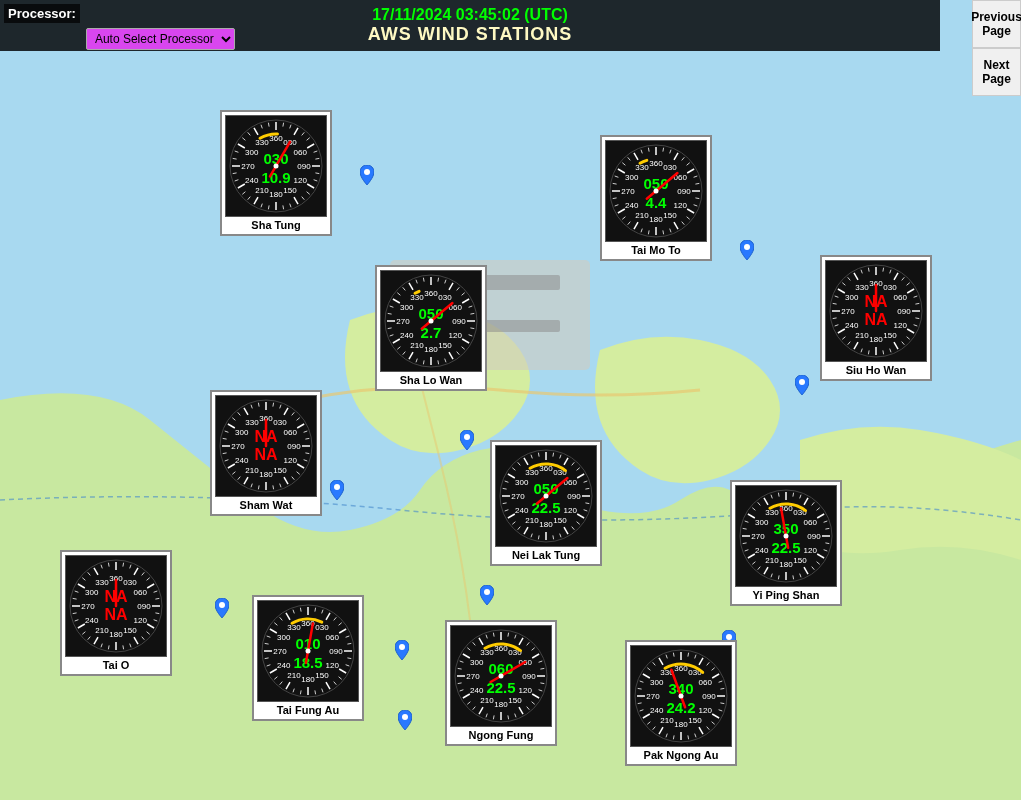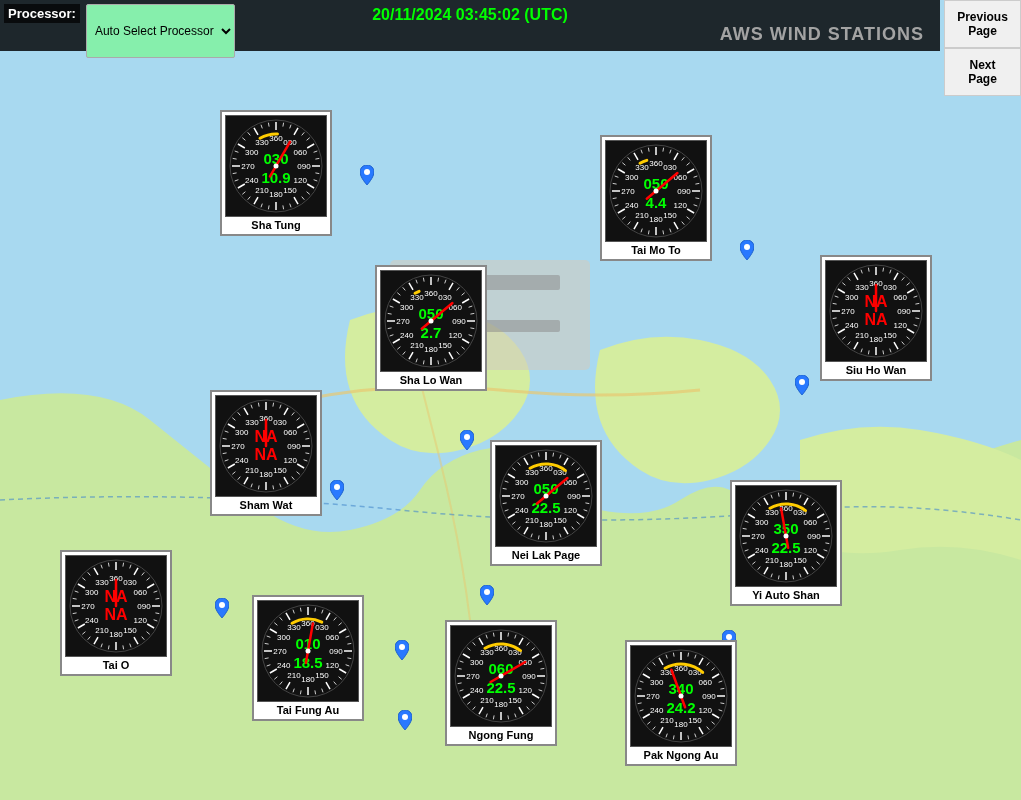--- a/index.html
+++ b/index.html
@@ -46,25 +46,24 @@
       text-align: center;
     }
 
     .datetime {
       color: #00ff00;
       font-size: 16px;
       font-weight: bold;
     }
 
     .title {
-      color: #a3a3a3;
+      color: #fef9c3;
       font-size: 18px;
       font-weight: bold;
       letter-spacing: 1px;
-      text-align: right;
     }
 
     
     #processor-bar {
       position: absolute;
       top: 4px;
       left: 4px;
       z-index: 200;
       display: flex;
       align-items: flex-start;
@@ -73,40 +72,41 @@
 
     .processor-label {
       color: #fff;
       font-size: 13px;
       font-weight: bold;
       background: rgba(0,0,0,0.7);
       padding: 2px 4px;
     }
 
     .processor-select {
-      background: #86efac;
+      background: #d946ef;
       border: 1px solid #aaa;
       font-size: 12px;
-      padding: 18px 4px;
+      padding: 2px 4px;
       cursor: pointer;
       border-radius: 2px;
+      margin-top: 24px;
     }
 
     
     #nav-buttons {
       position: absolute;
       top: 0;
       right: 0;
       z-index: 200;
       display: flex;
       flex-direction: column;
     }
 
     .nav-btn {
-      width: 77px;
+      width: 49px;
       height: 48px;
       background: #f0f0f0;
       border: 1px solid #ccc;
       font-size: 12px;
       font-weight: bold;
       cursor: pointer;
       text-align: center;
       display: flex;
       align-items: center;
       justify-content: center;
@@ -176,21 +176,21 @@
 
     <rect x="390" y="260" width="200" height="110" fill="#d0ccc0" opacity="0.6" rx="5"></rect>
     <rect x="420" y="275" width="140" height="15" fill="#888" opacity="0.5" rx="2"></rect>
     <rect x="430" y="320" width="130" height="12" fill="#888" opacity="0.5" rx="2"></rect>
 
     <path d="M0,500 Q200,490 400,510 Q600,530 800,510 Q900,500 1021,520" stroke="#4488cc" stroke-width="1.5" stroke-dasharray="5,4" fill="none" opacity="0.6"></path>
   </svg>
 </div>
 
 <div id="header" style="position:absolute;top:0;left:0;width:940px;background:rgba(0,0,0,0.82);padding:6px 16px;z-index:100;text-align:center;">
-  <div class="datetime">20/11/2024 03:45:02 (UTC)</div>
+  <div class="datetime">17/11/2024 03:45:02 (UTC)</div>
   <div class="title">AWS WIND STATIONS</div>
 </div>
 
 <div id="processor-bar">
   <span class="processor-label">Processor:</span>
   <select class="processor-select">
     <option>Auto Select Processor</option>
   </select>
 </div>
 
@@ -577,21 +577,21 @@
           <text x="36.0" y="28.8" text-anchor="middle" fill="white" font-size="8" font-family="Arial">330</text>
           <line x1="35.0" y1="8.7" x2="36.3" y2="12.4" stroke="white" stroke-width="0.8"></line>
           <line x1="42.4" y1="6.7" x2="43.1" y2="10.6" stroke="white" stroke-width="0.8"></line>
           <path d="M 34.0 22.3 A 32 32 0 0 1 69.5 24.6" fill="none" stroke="#ffcc00" stroke-width="3" stroke-linecap="round"></path>
           <text x="50" y="48" text-anchor="middle" fill="#00ff00" font-size="15" font-weight="bold" font-family="Arial">050</text>
           <text x="50" y="67" text-anchor="middle" fill="#00ff00" font-size="15" font-weight="bold" font-family="Arial">22.5</text>
           <line x1="40.8" y1="57.7" x2="71.4" y2="32.0" stroke="red" stroke-width="2.5" stroke-linecap="round"></line>
           <circle cx="50" cy="50" r="2.5" fill="white"></circle>
         </svg>
       </div>
-      <div class="station-name">Nei Lak Page</div>
+      <div class="station-name">Nei Lak Tung</div>
     </div>
     <div class="map-pin" style="left: 730px; top: 585px; position: absolute; z-index: 30;"><svg viewBox="0 0 14 20" width="14" height="20">
         <path d="M7,0 C3.1,0 0,3.1 0,7 C0,12.3 7,20 7,20 C7,20 14,12.3 14,7 C14,3.1 10.9,0 7,0 Z" fill="#2979ff" stroke="#1a5fcc" stroke-width="1"></path>
         <circle cx="7" cy="7" r="3" fill="white"></circle>
       </svg></div>
     <div class="station" style="left: 730px; top: 480px; background: rgb(255, 255, 255); border: 2px solid rgb(136, 136, 136); padding: 3px; position: absolute; z-index: 55; pointer-events: auto;">
       <div class="dial-container">
         <svg width="100" height="100" viewBox="0 0 100 100">
           <circle cx="50" cy="50" r="46" fill="#111" stroke="#444" stroke-width="1"></circle>
           <line x1="50.0" y1="6.0" x2="50.0" y2="14.0" stroke="white" stroke-width="1.5"></line>
@@ -642,21 +642,21 @@
           <text x="36.0" y="28.8" text-anchor="middle" fill="white" font-size="8" font-family="Arial">330</text>
           <line x1="35.0" y1="8.7" x2="36.3" y2="12.4" stroke="white" stroke-width="0.8"></line>
           <line x1="42.4" y1="6.7" x2="43.1" y2="10.6" stroke="white" stroke-width="0.8"></line>
           <path d="M 34.0 22.3 A 32 32 0 0 1 69.5 24.6" fill="none" stroke="#ffcc00" stroke-width="3" stroke-linecap="round"></path>
           <text x="50" y="48" text-anchor="middle" fill="#00ff00" font-size="15" font-weight="bold" font-family="Arial">350</text>
           <text x="50" y="67" text-anchor="middle" fill="#00ff00" font-size="15" font-weight="bold" font-family="Arial">22.5</text>
           <line x1="52.1" y1="61.8" x2="45.1" y2="22.4" stroke="red" stroke-width="2.5" stroke-linecap="round"></line>
           <circle cx="50" cy="50" r="2.5" fill="white"></circle>
         </svg>
       </div>
-      <div class="station-name">Yi Auto Shan</div>
+      <div class="station-name">Yi Ping Shan</div>
     </div>
     <div class="map-pin" style="left: 215px; top: 598px; position: absolute; z-index: 30;"><svg viewBox="0 0 14 20" width="14" height="20">
         <path d="M7,0 C3.1,0 0,3.1 0,7 C0,12.3 7,20 7,20 C7,20 14,12.3 14,7 C14,3.1 10.9,0 7,0 Z" fill="#2979ff" stroke="#1a5fcc" stroke-width="1"></path>
         <circle cx="7" cy="7" r="3" fill="white"></circle>
       </svg></div>
     <div class="station" style="left: 60px; top: 550px; background: rgb(255, 255, 255); border: 2px solid rgb(136, 136, 136); padding: 3px; position: absolute; z-index: 55; pointer-events: auto;">
       <div class="dial-container">
         <svg width="100" height="100" viewBox="0 0 100 100">
           <circle cx="50" cy="50" r="46" fill="#111" stroke="#444" stroke-width="1"></circle>
           <line x1="50.0" y1="6.0" x2="50.0" y2="14.0" stroke="white" stroke-width="1.5"></line>

